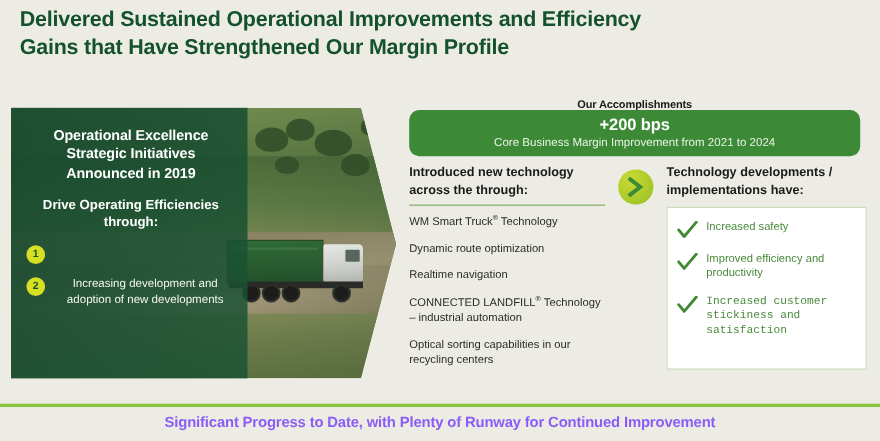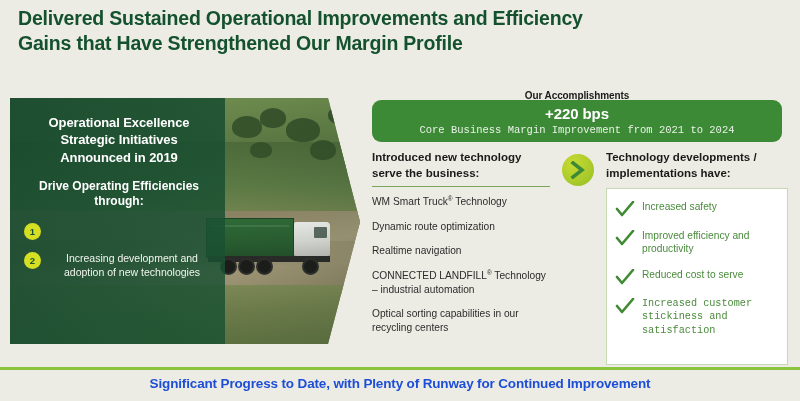--- a/index.html
+++ b/index.html
@@ -28,21 +28,21 @@
   }
 
   
   .banner{
     position:absolute;left:372px;top:100px;width:410px;height:42px;
     background:#3d8a36;border-radius:9px;
     display:flex;flex-direction:column;align-items:center;justify-content:center;
     color:#ffffff;
   }
   .banner-big{font-size:15px;font-weight:bold;line-height:1.15;letter-spacing:-0.1px;}
-  .banner-sub{font-size:10.5px;line-height:1.2;margin-top:2px;color:#e8f2e6;font-family:Liberation Mono, monospace;}
+  .banner-sub{font-size:10.5px;line-height:1.2;margin-top:2px;color:#e8f2e6;}
 
   
   .photo-wrap{
     position:absolute;left:10px;top:98px;width:350px;height:246px;
     -webkit-clip-path:polygon(0 0, 318px 0, 350px 124px, 318px 246px, 0 246px);
     clip-path:polygon(0 0, 318px 0, 350px 124px, 318px 246px, 0 246px);
     overflow:hidden;
   }
   
   .photo{
@@ -170,37 +170,37 @@
   .check-item:last-child{margin-bottom:16px;font-family:Liberation Mono, monospace;}
   .check-icon{flex:0 0 auto;width:20px;height:16px;margin-right:7px;margin-top:1px;}
   .check-text{font-size:10.2px;line-height:1.32;color:#4a8a3c;}
 
   
   .footer-rule{
     position:absolute;left:0;top:367px;width:800px;height:3px;background:#8bc53f;
   }
   .footer{
     position:absolute;left:0;top:376px;width:800px;text-align:center;
-    font-size:13.5px;font-weight:bold;color:#1d4ed8;letter-spacing:-0.15px;
+    font-size:13.5px;font-weight:bold;color:#8b5cf6;letter-spacing:-0.15px;
   }
 </style>
 </head>
 <body>
 
 <div class="slide">
 
   <div class="title">
     <span>Delivered Sustained Operational Improvements and Efficiency</span>
     <span class="title-l2">Gains that Have Strengthened Our Margin Profile</span>
   </div>
 
   <div class="accomplishments">Our Accomplishments</div>
 
   <div class="banner">
-    <div class="banner-big">+220 bps</div>
+    <div class="banner-big">+200 bps</div>
     <div class="banner-sub">Core Business Margin Improvement from 2021 to 2024</div>
   </div>
 
   <div class="photo-wrap">
     <div class="photo">
       <div class="photo-sky"></div>
       <div class="photo-hill"></div>
       <div class="photo-road"></div>
       <div class="photo-road-streak"></div>
       <div class="photo-grass-bottom"></div>
@@ -230,27 +230,27 @@
 
   <div class="panel-text">
     <div class="panel-head">Operational Excellence Strategic Initiatives Announced in 2019</div>
     <div class="panel-sub">Drive Operating Efficiencies through:</div>
     <div class="panel-list">
       <div class="panel-item">
         <div class="num-badge">1</div>
       </div>
       <div class="panel-item">
         <div class="num-badge">2</div>
-        <div class="panel-item-text">Increasing development and adoption of new technologies</div>
+        <div class="panel-item-text">Increasing development and adoption of new developments</div>
       </div>
     </div>
   </div>
 
   <div class="mid-col">
-    <div class="mid-head">Introduced new technology serve the business:</div>
+    <div class="mid-head">Introduced new technology across the through:</div>
     <div class="mid-rule"></div>
     <div class="mid-list">
       <div class="mid-item">WM Smart Truck<sup>®</sup> Technology</div>
       <div class="mid-item">Dynamic route optimization</div>
       <div class="mid-item">Realtime navigation</div>
       <div class="mid-item">CONNECTED LANDFILL<sup>®</sup> Technology – industrial automation</div>
       <div class="mid-item">Optical sorting capabilities in our recycling centers</div>
     </div>
   </div>
 
@@ -278,28 +278,20 @@
             </svg>
         </span>
         <span class="check-text">Improved efficiency and productivity</span>
       </div>
       <div class="check-item">
         <span class="check-icon">
           <svg width="20" height="16" viewBox="0 0 20 16">
               <path d="M2 8 L7 14 L18 1" fill="none" stroke="#3f8a33" stroke-width="2.6" stroke-linecap="round" stroke-linejoin="round"></path>
             </svg>
         </span>
-        <span class="check-text">Reduced cost to serve</span>
-      </div>
-      <div class="check-item">
-        <span class="check-icon">
-          <svg width="20" height="16" viewBox="0 0 20 16">
-              <path d="M2 8 L7 14 L18 1" fill="none" stroke="#3f8a33" stroke-width="2.6" stroke-linecap="round" stroke-linejoin="round"></path>
-            </svg>
-        </span>
         <span class="check-text">Increased customer stickiness and satisfaction</span>
       </div>
     </div>
   </div>
 
   <div class="footer-rule"></div>
   <div class="footer">Significant Progress to Date, with Plenty of Runway for Continued Improvement</div>
 
 </div>
 

